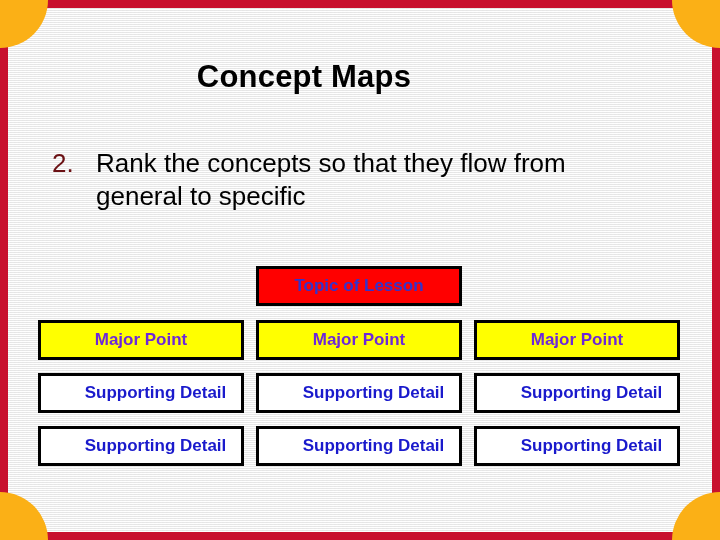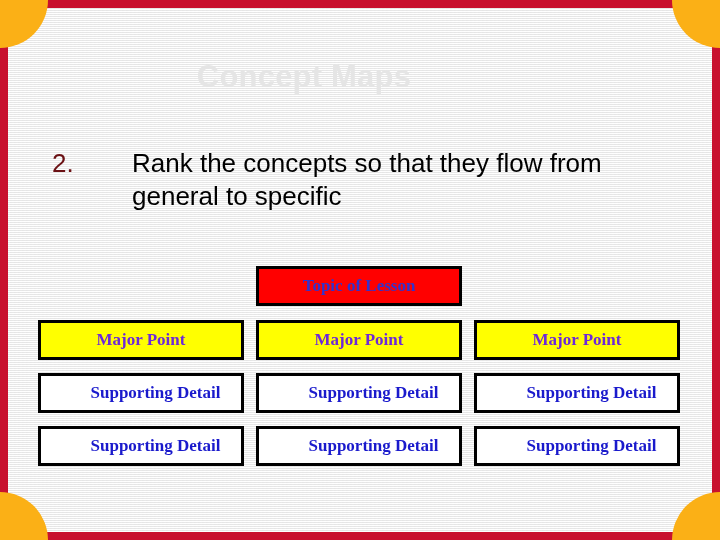--- a/index.html
+++ b/index.html
@@ -64,21 +64,21 @@
   }
 
   #slide-title {
     position: absolute;
     left: 0;
     top: 52px;
     width: 592px;
     text-align: center;
     font-size: 31px;
     font-weight: bold;
-    color: #e5e5e5;
+    color: #000000;
     letter-spacing: 0.2px;
     line-height: 1.1;
   }
 
   #body-list {
     position: absolute;
     left: 44px;
     top: 139px;
     width: 630px;
   }
@@ -96,21 +96,20 @@
     width: 44px;
     flex: 0 0 44px;
   }
 
   .list-text {
     color: #000000;
     font-size: 26px;
     font-weight: normal;
     line-height: 1.28;
     max-width: 520px;
-    margin-left: 36px;
   }
 
   
   #concept-map {
     position: absolute;
     left: 30px;
     top: 258px;
     width: 644px;
   }
 
@@ -126,21 +125,20 @@
     height: 40px;
     border: 3px solid #000000;
     display: flex;
     align-items: center;
     justify-content: center;
     text-align: left;
     font-size: 17px;
     font-weight: bold;
     color: #2020c0;
     margin-right: 12px;
-    font-family: Liberation Serif, serif;
   }
 
   .map-box:last-child { margin-right: 0; }
 
   .box-topic {
     background: #ff0000;
     color: #3333cc;
     margin-left: 218px;
   }
 

